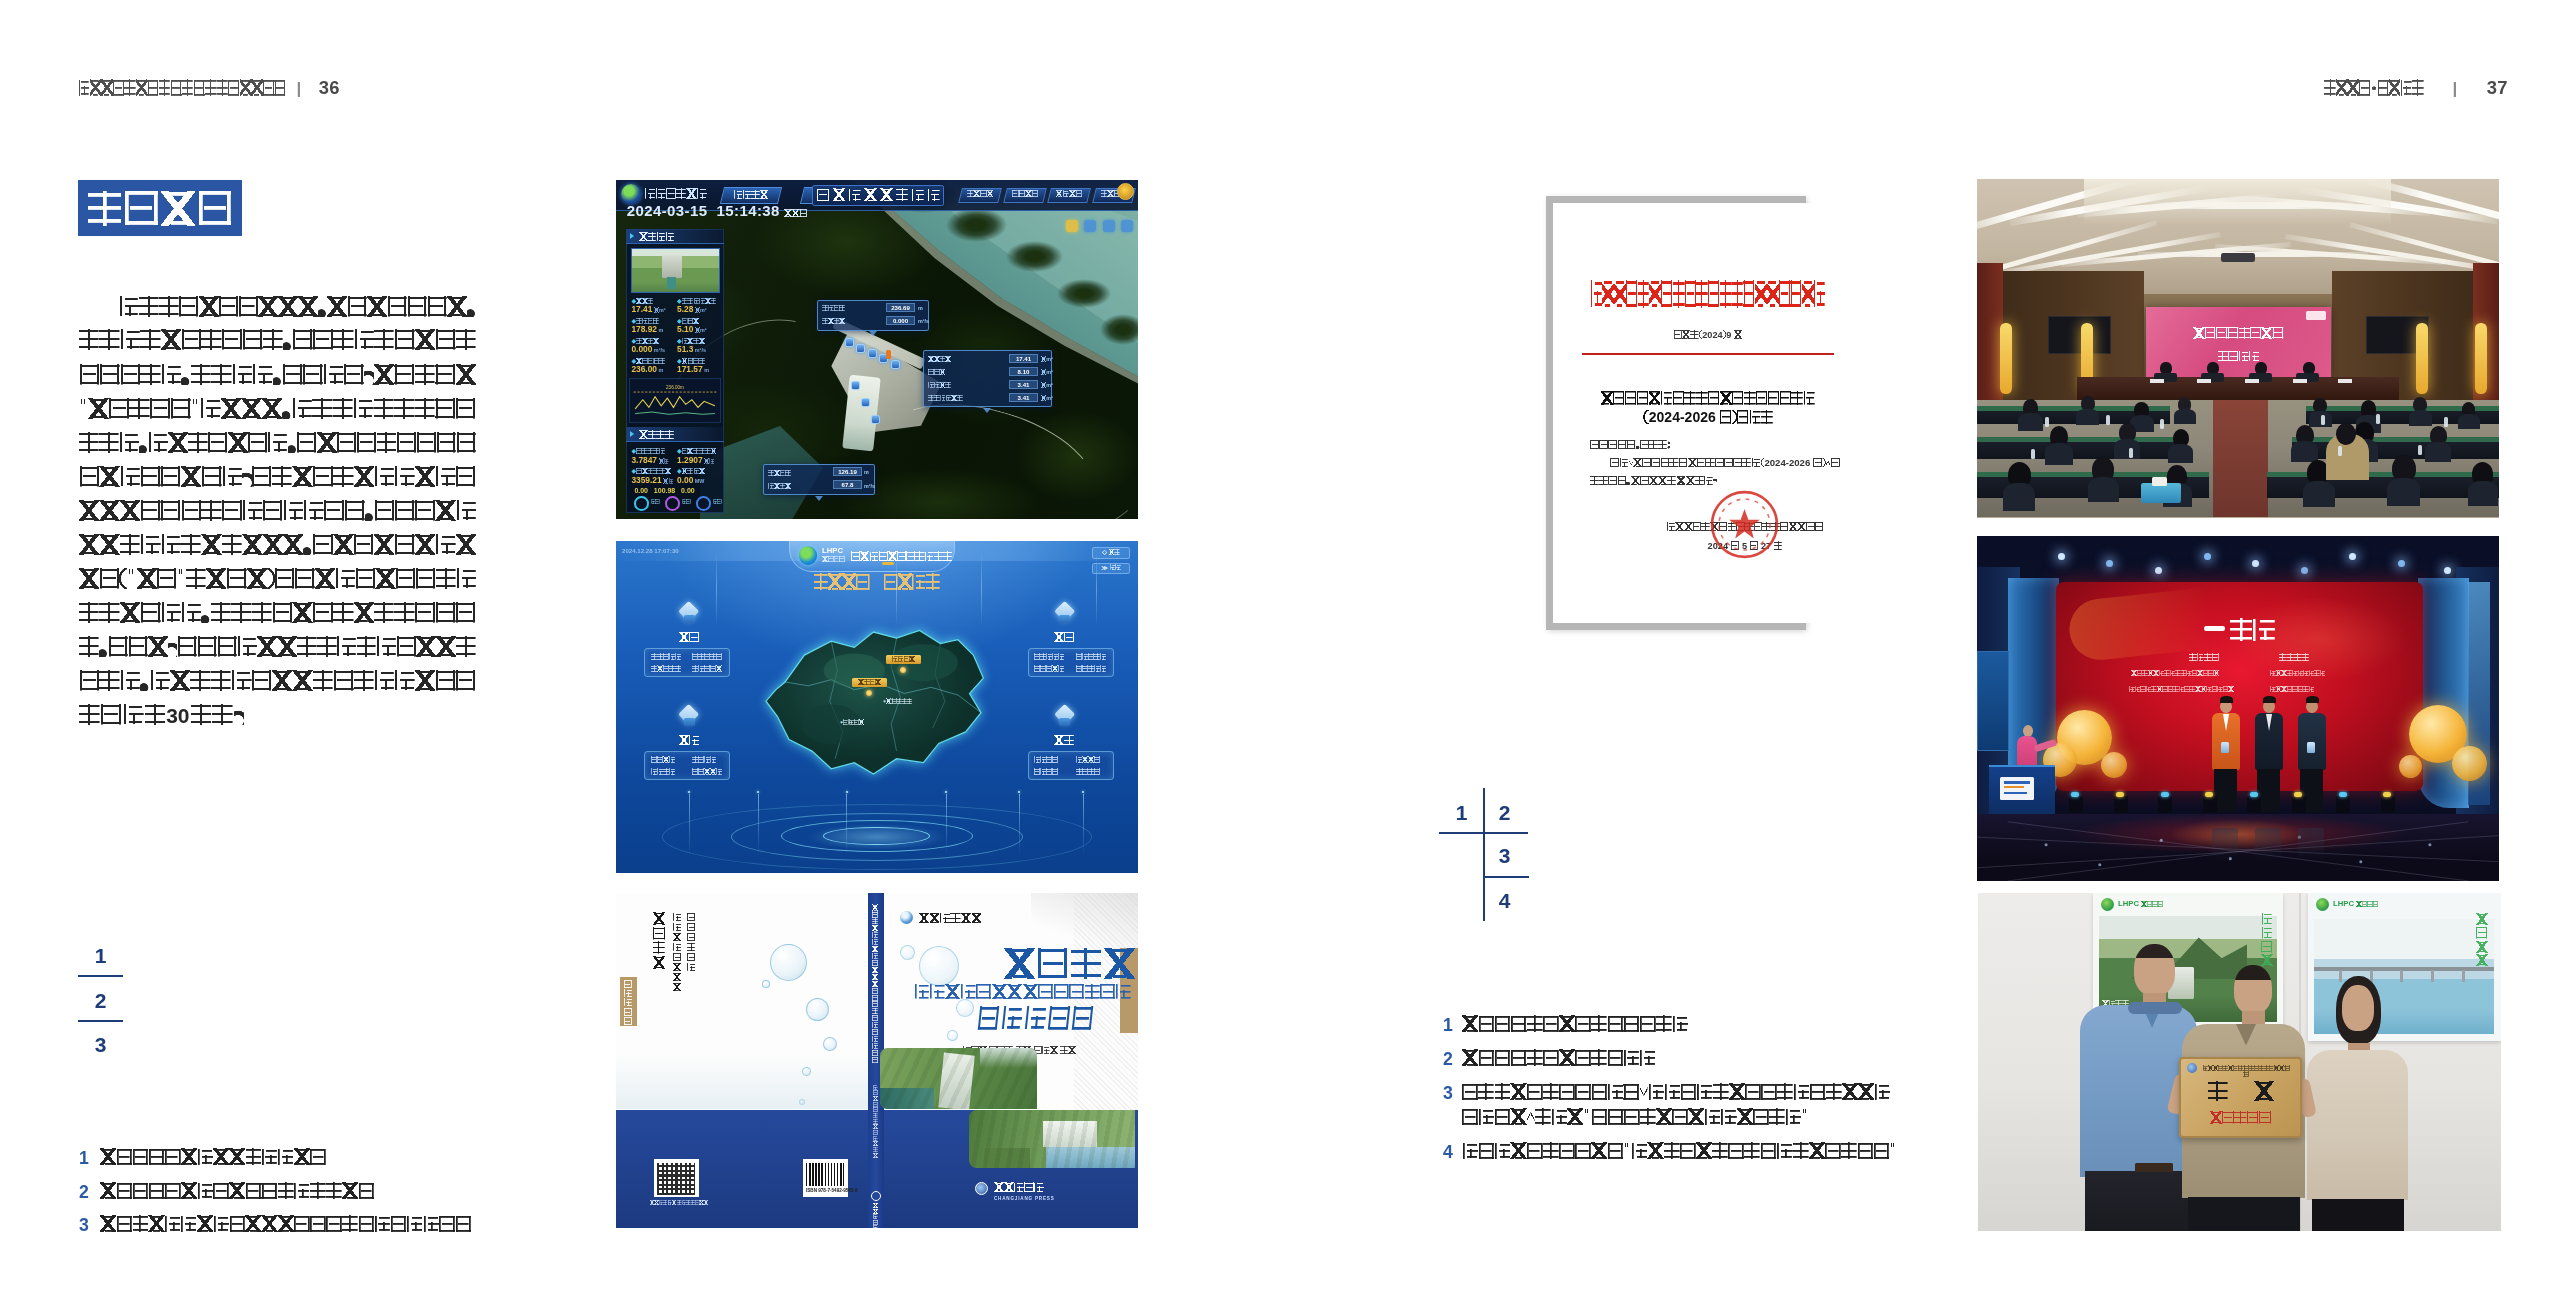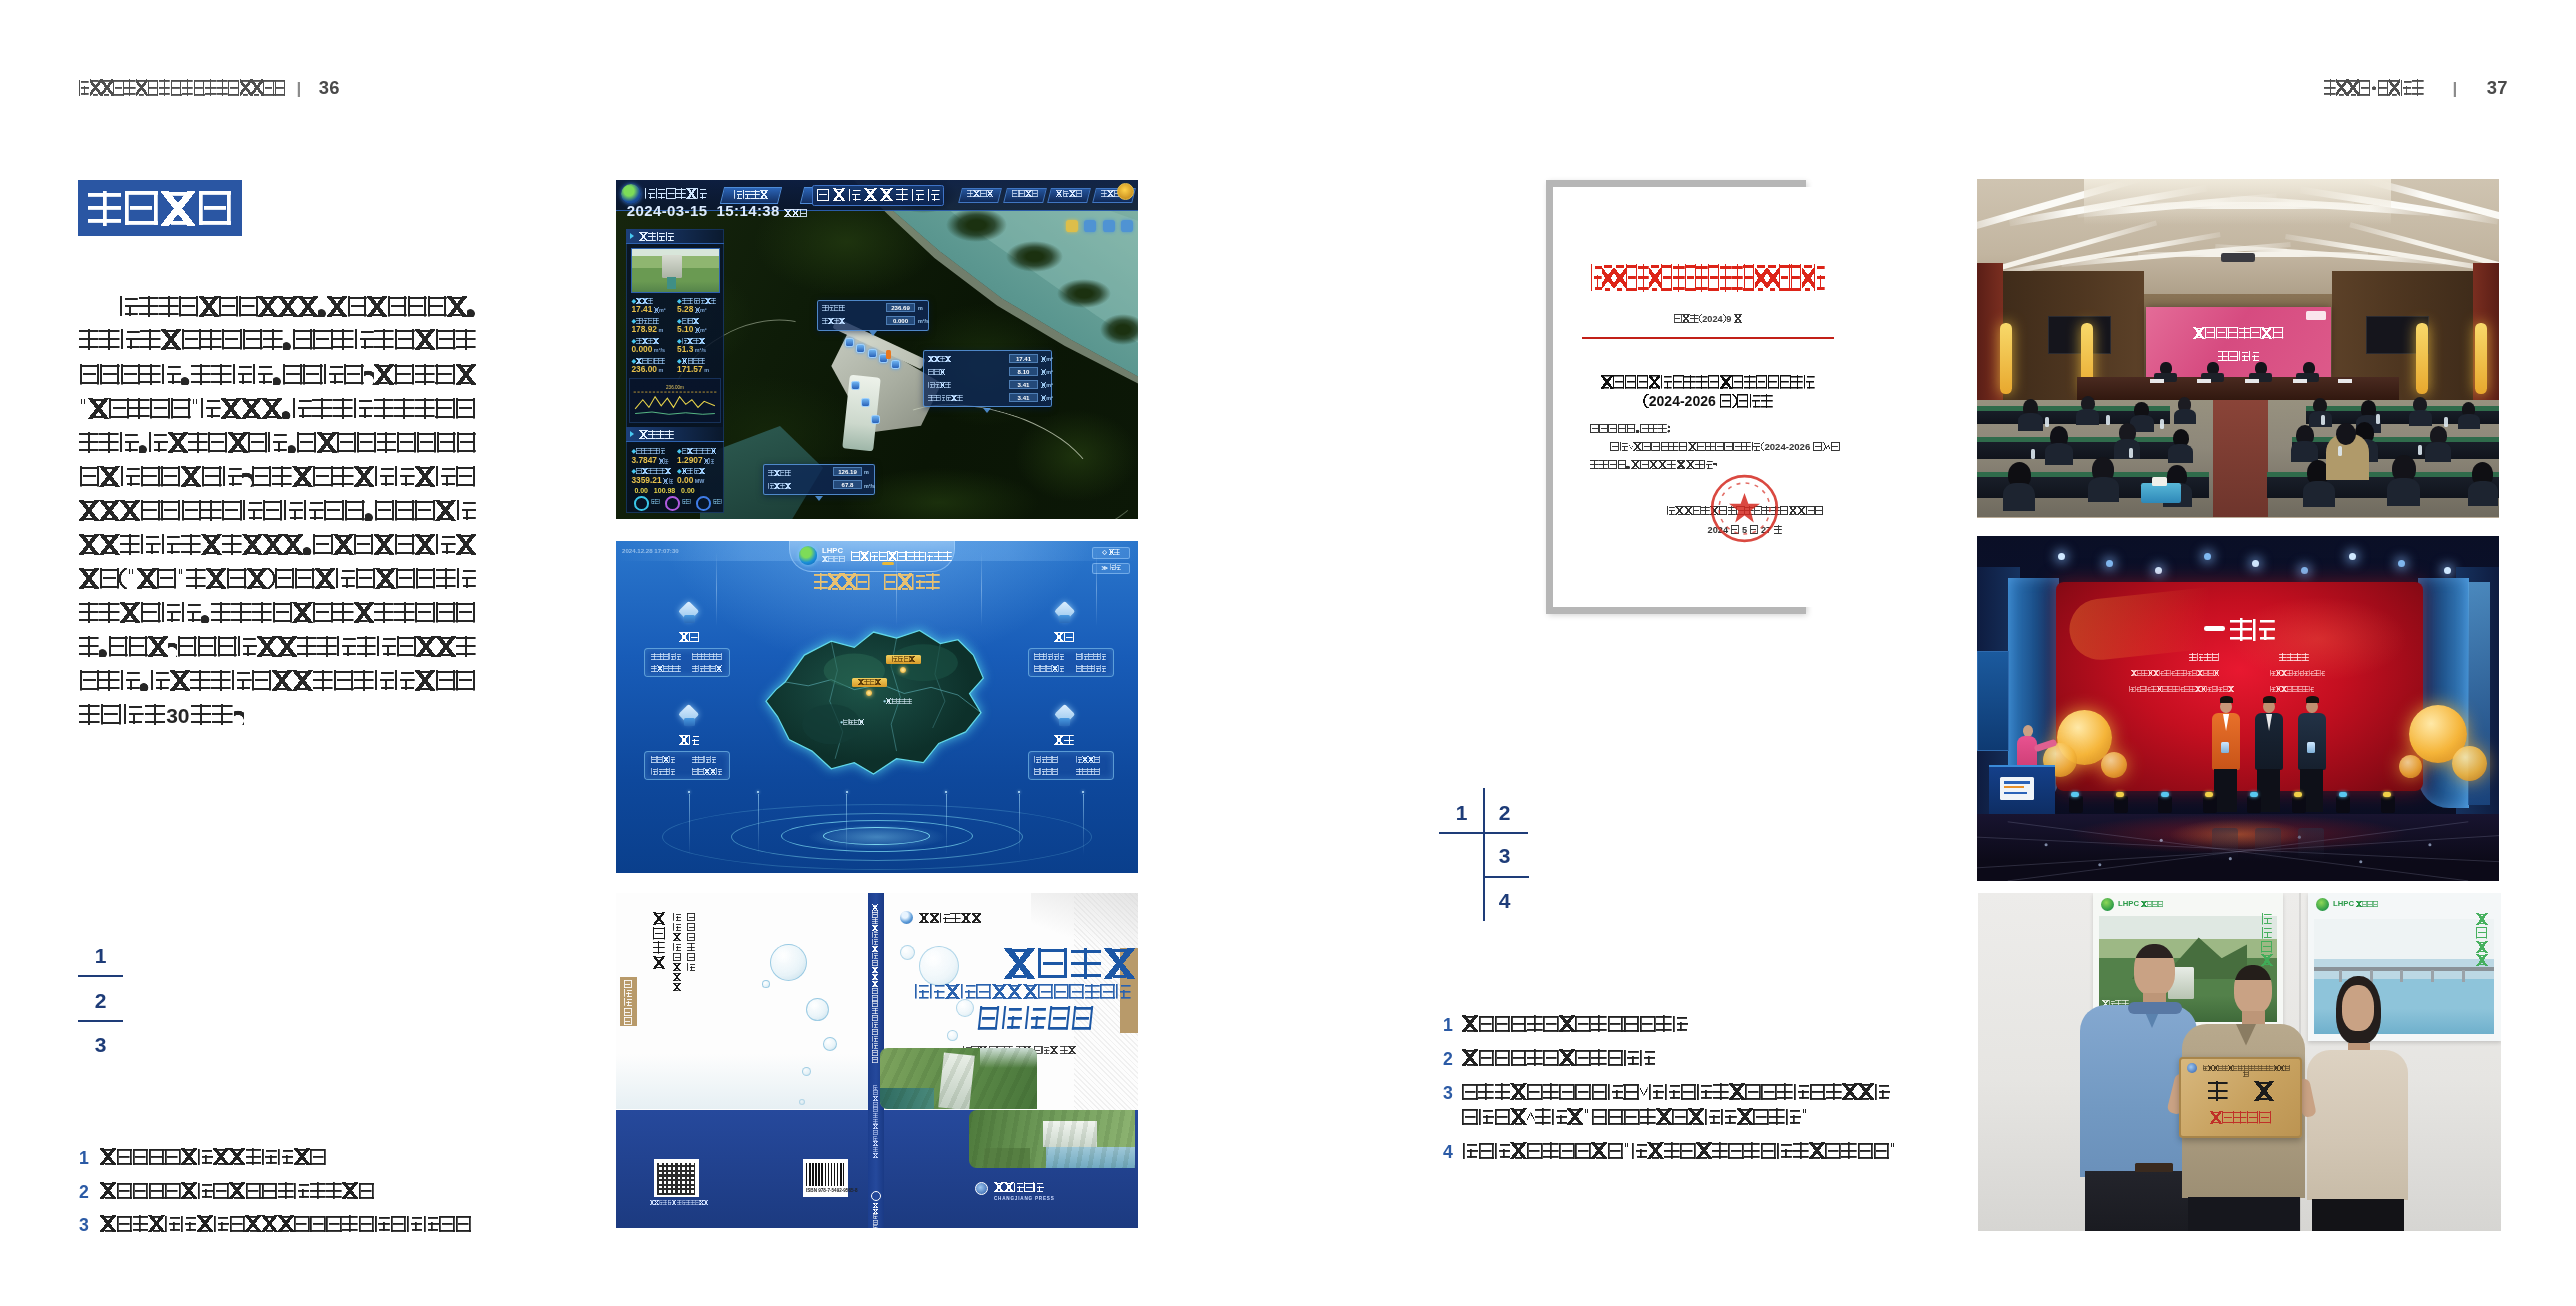--- a/index.html
+++ b/index.html
@@ -730,21 +730,21 @@
       <div class="ab" style="left:74px;top:10.7px;width:54px;height:26px;background:linear-gradient(180deg,#f0f4ee,#cdd8ce)"></div>
       <div class="ab" style="left:77px;top:37px;width:89px;height:21.5px;background:linear-gradient(180deg,#9fc8d8,#6fa8c0)"></div>
       <div class="ab" style="left:15.4px;top:38px;width:46px;height:20px;background:#567f42"></div>
       <div class="ab" style="left:0;top:0;width:166px;height:58px;background:repeating-linear-gradient(100deg,rgba(30,60,20,.10) 0 4.6px,transparent 4.6px 11.5px)"></div>
     </div>
     <div class="ab" style="left:359px;top:289px;width:13px;height:13px;border-radius:50%;border:1.2px solid #fff;background:radial-gradient(circle at 40% 40%,#9fc8f0,#2a5aa8)"></div>
     <div class="ab" style="left:378px;top:289px;color:#fff;font-size:10px;--gw:1em;letter-spacing:2.3px;font-weight:700"><i class="g g4"></i><i class="g g4"></i><i class="g g3"></i><i class="g g1"></i><i class="g g3"></i></div>
     <div class="ab" style="left:378px;top:303px;color:#cfdcff;font-size:4.6px;letter-spacing:0.8px"><b class="lat">CHANGJIANG PRESS</b></div>
   </div>
 <div class="ab hdr" style="right:68px;top:77px"><i class="g g2"></i><i class="g g4"></i><i class="g g4"></i><i class="g g1"></i><i class="p pm"></i><i class="g g1"></i><i class="g g4"></i><i class="g g3"></i><i class="g g2"></i><span style="display:inline-block;width:29px"></span><span style="color:#8a8a8a">|</span><span style="display:inline-block;width:29px"></span><b class="lat">37</b></div>
-<div class="ab" id="doc" style="left:1546px;top:180px;width:260px;height:434px;border:7px solid #b6b6b6;background:#fff;box-shadow:1.5px 2.3px 6.1px rgba(0,0,0,.18)">
+<div class="ab" id="doc" style="left:1546px;top:196px;width:260px;height:434px;border:7px solid #b6b6b6;background:#fff;box-shadow:1.5px 2.3px 6.1px rgba(0,0,0,.18)">
     <div class="ab" style="left:0;top:0;width:310px;height:420px;overflow:hidden">
       <div class="ab" style="left:0;top:0;width:310px;height:420px;background:#fff"></div>
       <div class="ab" style="left:0;top:76px;width:310px;text-align:center;color:#dd2418;font-size:28px;--gw:.42em;font-weight:700;letter-spacing:0"><i class="g g3"></i><i class="g g4"></i><i class="g g4"></i><i class="g g1"></i><i class="g g2"></i><i class="g g4"></i><i class="g g1"></i><i class="g g2"></i><i class="g g1"></i><i class="g g2"></i><i class="g g1"></i><i class="g g2"></i><i class="g g2"></i><i class="g g1"></i><i class="g g4"></i><i class="g g4"></i><i class="g g1"></i><i class="g g1"></i><i class="g g4"></i><i class="g g3"></i></div>
       <div class="ab" style="left:0;top:127px;width:310px;text-align:center;color:#3a3a3a;font-size:9.2px;--gw:.9em"><i class="g g1"></i><i class="g g4"></i><i class="g g2"></i><i class="p pb"></i><b class="lat">2024</b><i class="p pb2"></i><b class="lat">9</b>&nbsp;<i class="g g4"></i></div>
       <div class="ab" style="left:29px;top:150px;width:252px;height:1.9px;background:#c22018"></div>
       <div class="ab" style="left:0;top:187px;width:310px;text-align:center;color:#111;font-size:14px;--gw:.85em;font-weight:700"><i class="g g4"></i><i class="g g1"></i><i class="g g1"></i><i class="g g1"></i><i class="g g4"></i><i class="g g3"></i><i class="g g1"></i><i class="g g2"></i><i class="g g2"></i><i class="g g1"></i><i class="g g4"></i><i class="g g1"></i><i class="g g2"></i><i class="g g1"></i><i class="g g1"></i><i class="g g1"></i><i class="g g2"></i><i class="g g3"></i></div>
       <div class="ab" style="left:0;top:206px;width:310px;text-align:center;color:#111;font-size:14px;--gw:.85em;font-weight:700"><i class="p pb"></i><b class="lat">2024-2026</b>&nbsp;<i class="g g1"></i><i class="p pb2"></i><i class="g g1"></i><i class="g g3"></i><i class="g g2"></i></div>
       <div class="ab" style="left:37px;top:236px;color:#333;font-size:9.6px;--gw:.95em;letter-spacing:0.8px"><i class="g g1"></i><i class="g g1"></i><i class="g g1"></i><i class="g g1"></i><i class="g g1"></i><i class="p pc"></i><i class="g g1"></i><i class="g g2"></i><i class="g g2"></i><i class="p pco"></i></div>
       <div class="ab" style="left:57px;top:254px;color:#333;font-size:9.6px;--gw:.95em;white-space:nowrap"><i class="g g1"></i><i class="g g3"></i><i class="p pa"></i><i class="g g4"></i><i class="g g1"></i><i class="g g1"></i><i class="g g1"></i><i class="g g2"></i><i class="g g1"></i><i class="g g4"></i><i class="g g1"></i><i class="g g2"></i><i class="g g1"></i><i class="g g1"></i><i class="g g1"></i><i class="g g2"></i><i class="g g3"></i><i class="p pb"></i><b class="lat">2024-2026</b>&nbsp;<i class="g g1"></i><i class="p pb2"></i><i class="p pa2"></i><i class="g g1"></i></div>
       <div class="ab" style="left:37px;top:272px;color:#333;font-size:9.6px;--gw:.95em"><i class="g g2"></i><i class="g g2"></i><i class="g g1"></i><i class="g g1"></i><i class="p pc"></i><i class="g g4"></i><i class="g g1"></i><i class="g g4"></i><i class="g g4"></i><i class="g g2"></i><i class="g g4"></i><i class="g g4"></i><i class="g g2"></i><i class="g g3"></i><i class="p pp"></i></div>

